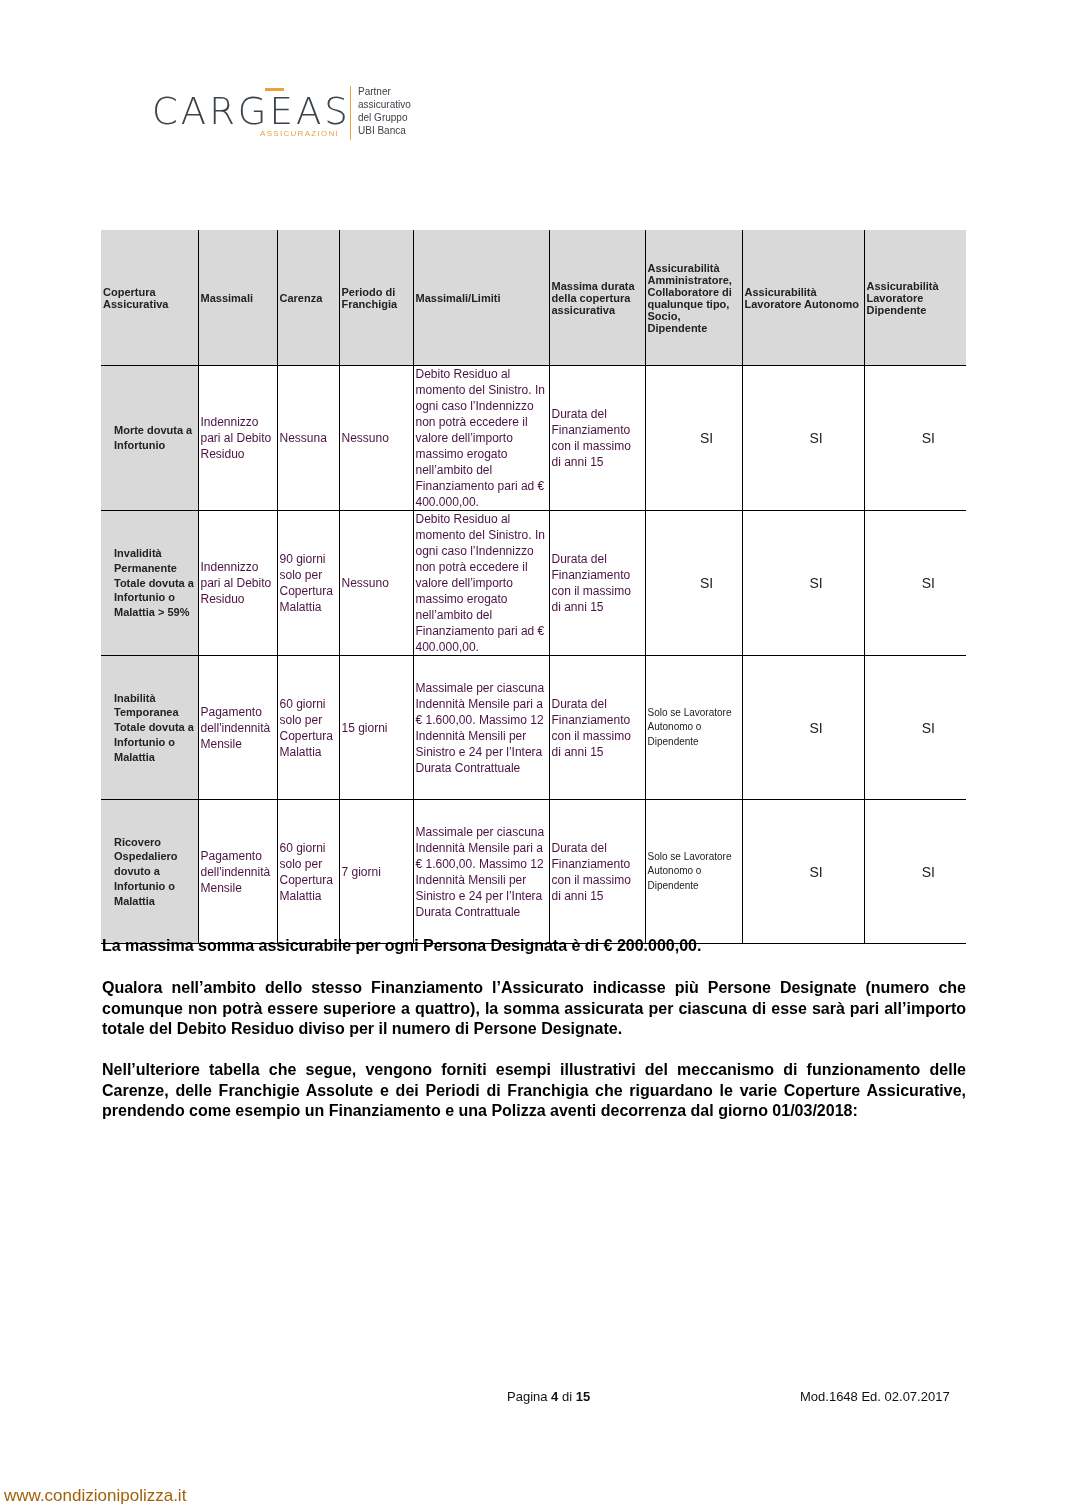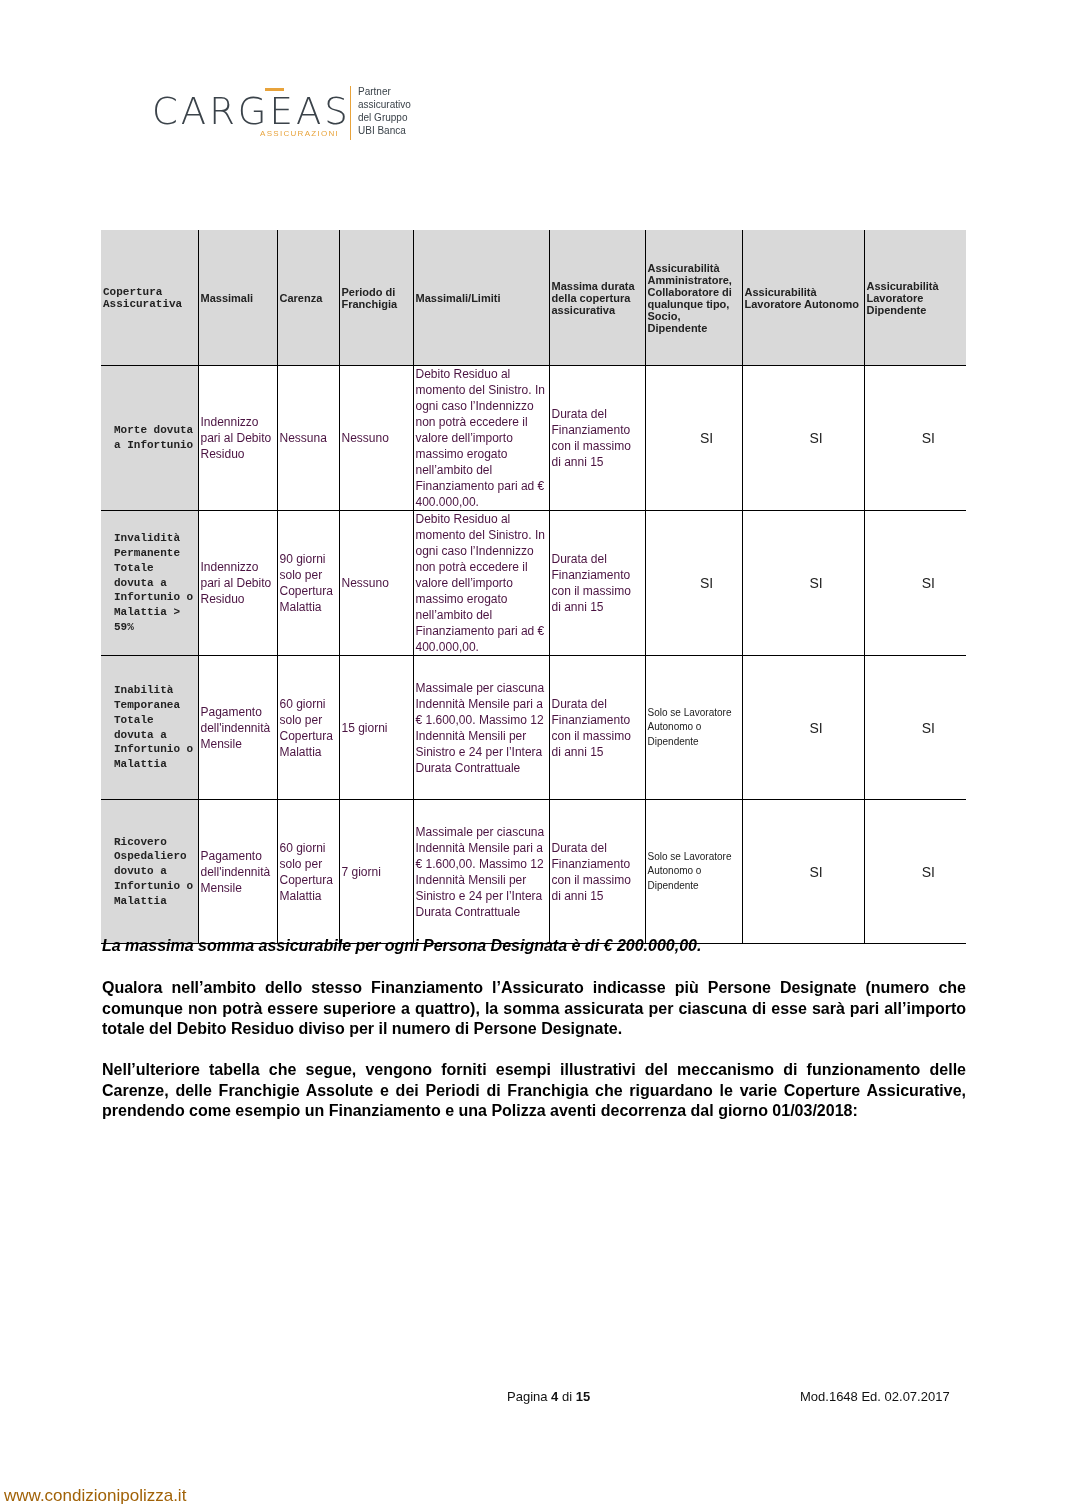--- a/index.html
+++ b/index.html
@@ -11,31 +11,31 @@
   .logo-bar { position: absolute; left: 113px; top: 4px; width: 19px; height: 3px; background: #e8a33b; }
   .logo-sub { position: absolute; left: 108px; top: 45px; font-size: 8px; letter-spacing: 1.3px; color: #e8a33b; }
   .logo-divider { position: absolute; left: 198px; top: 2px; width: 1px; height: 54px; background: #e8a33b; }
   .logo-tag { position: absolute; left: 206px; top: 1px; font-size: 10px; line-height: 13px; color: #3b434a; }
   .logo-tag div { white-space: nowrap; }
 
   
   table.cov { position: absolute; left: 101px; top: 230px; border-collapse: collapse; table-layout: fixed; width: 865px; }
   table.cov th, table.cov td { border: 1px solid #000; padding: 0 2px; vertical-align: middle; text-align: left; }
   table.cov th { background: #d9d9d9; font-size: 11px; font-weight: bold; color: #222; height: 135px; line-height: 12px; border-top: none; }
-  table.cov th:first-child, table.cov td.rowhead { border-left: none; font-family: Liberation Mono, monospace; }
+  table.cov th:first-child, table.cov td.rowhead { border-left: none; }
   table.cov th:last-child, table.cov td:last-child { border-right: none; }
   table.cov td { height: 143px; font-size: 12px; line-height: 16px; color: #4a1341; }
   table.cov td.rowhead { background: #d9d9d9; font-size: 11px; font-weight: bold; color: #222; line-height: 14.8px; padding-left: 13px; }
   table.cov td.center { text-align: center; font-size: 14px; color: #222; padding-left: 28px; }
   table.cov td.small { font-size: 10px; line-height: 14.5px; color: #222; }
   table.cov tr:last-child td { border-bottom: 1.5px solid #000; }
 
   
   .para { position: absolute; left: 102px; width: 864px; font-weight: bold; font-size: 16px; line-height: 20.5px; text-align: justify; color: #000; }
-  .p1 { top: 936px; font-style: italic; }
+  .p1 { top: 936px; }
   .p2 { top: 978px; }
   .p3 { top: 1060px; }
 
   
   .footer-page { position: absolute; left: 507px; top: 1389px; font-size: 13px; color: #111; }
   .footer-page b { font-weight: bold; }
   .footer-mod { position: absolute; left: 800px; top: 1389px; font-size: 13px; color: #111; }
   .watermark { position: absolute; left: 4px; top: 1486px; font-size: 17px; color: #a16207; }
 </style>
 </head>

